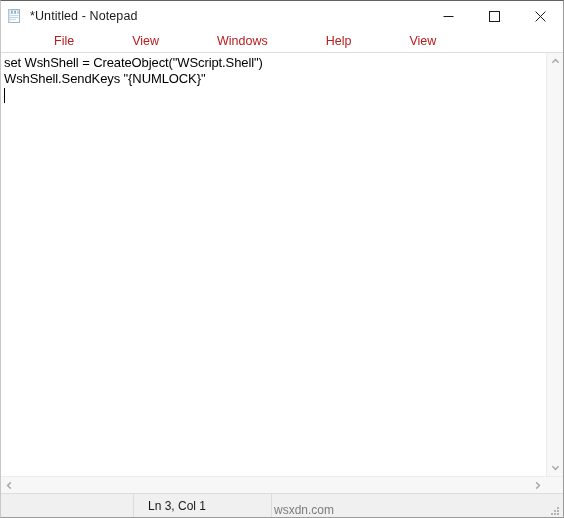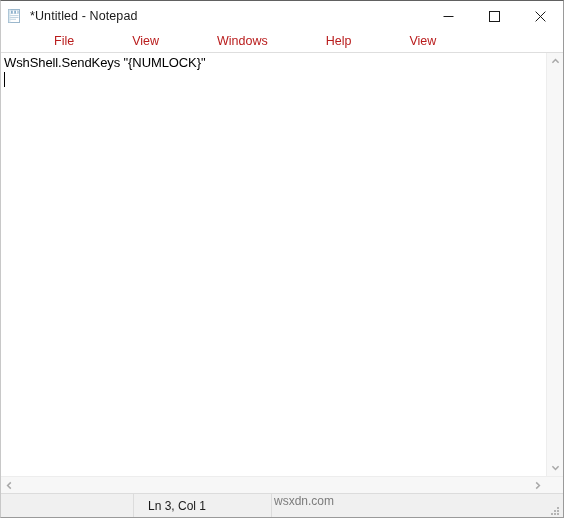--- a/index.html
+++ b/index.html
@@ -182,21 +182,21 @@
     flex: 1;
   }
 
   
   .statusbar {
     height: 23px;
     min-height: 23px;
     background: #f0f0f0;
     border-top: 1px solid #dcdcdc;
     display: flex;
-    align-items: flex-start;
+    align-items: flex-end;
     user-select: none;
     position: relative;
   }
   .status-spacer {
     width: 133px;
     height: 23px;
     border-right: 1px solid #dcdcdc;
     box-sizing: border-box;
     flex-shrink: 0;
   }
@@ -277,20 +277,21 @@
     <div class="menu-item">View</div>
     <div class="menu-item">Windows</div>
     <div class="menu-item">Help</div>
     <div class="menu-item">View</div>
   </div>
 
   <div class="edit-region">
     <div class="edit-row">
 
       <div class="text-canvas">
+        <div class="code-line">set WshShell = CreateObject("WScript.Shell")</div>
         <div class="code-line">WshShell.SendKeys "{NUMLOCK}"</div>
         <div class="caret-line">
           <span class="caret"></span>
         </div>
       </div>
 
       <div class="vscroll">
         <div class="sb-arrow">
           <svg width="9" height="9" viewBox="0 0 9 9">
             <polyline points="1.4,5.8 4.5,2.6 7.6,5.8" fill="none" stroke="currentColor" stroke-width="1.5"></polyline>

